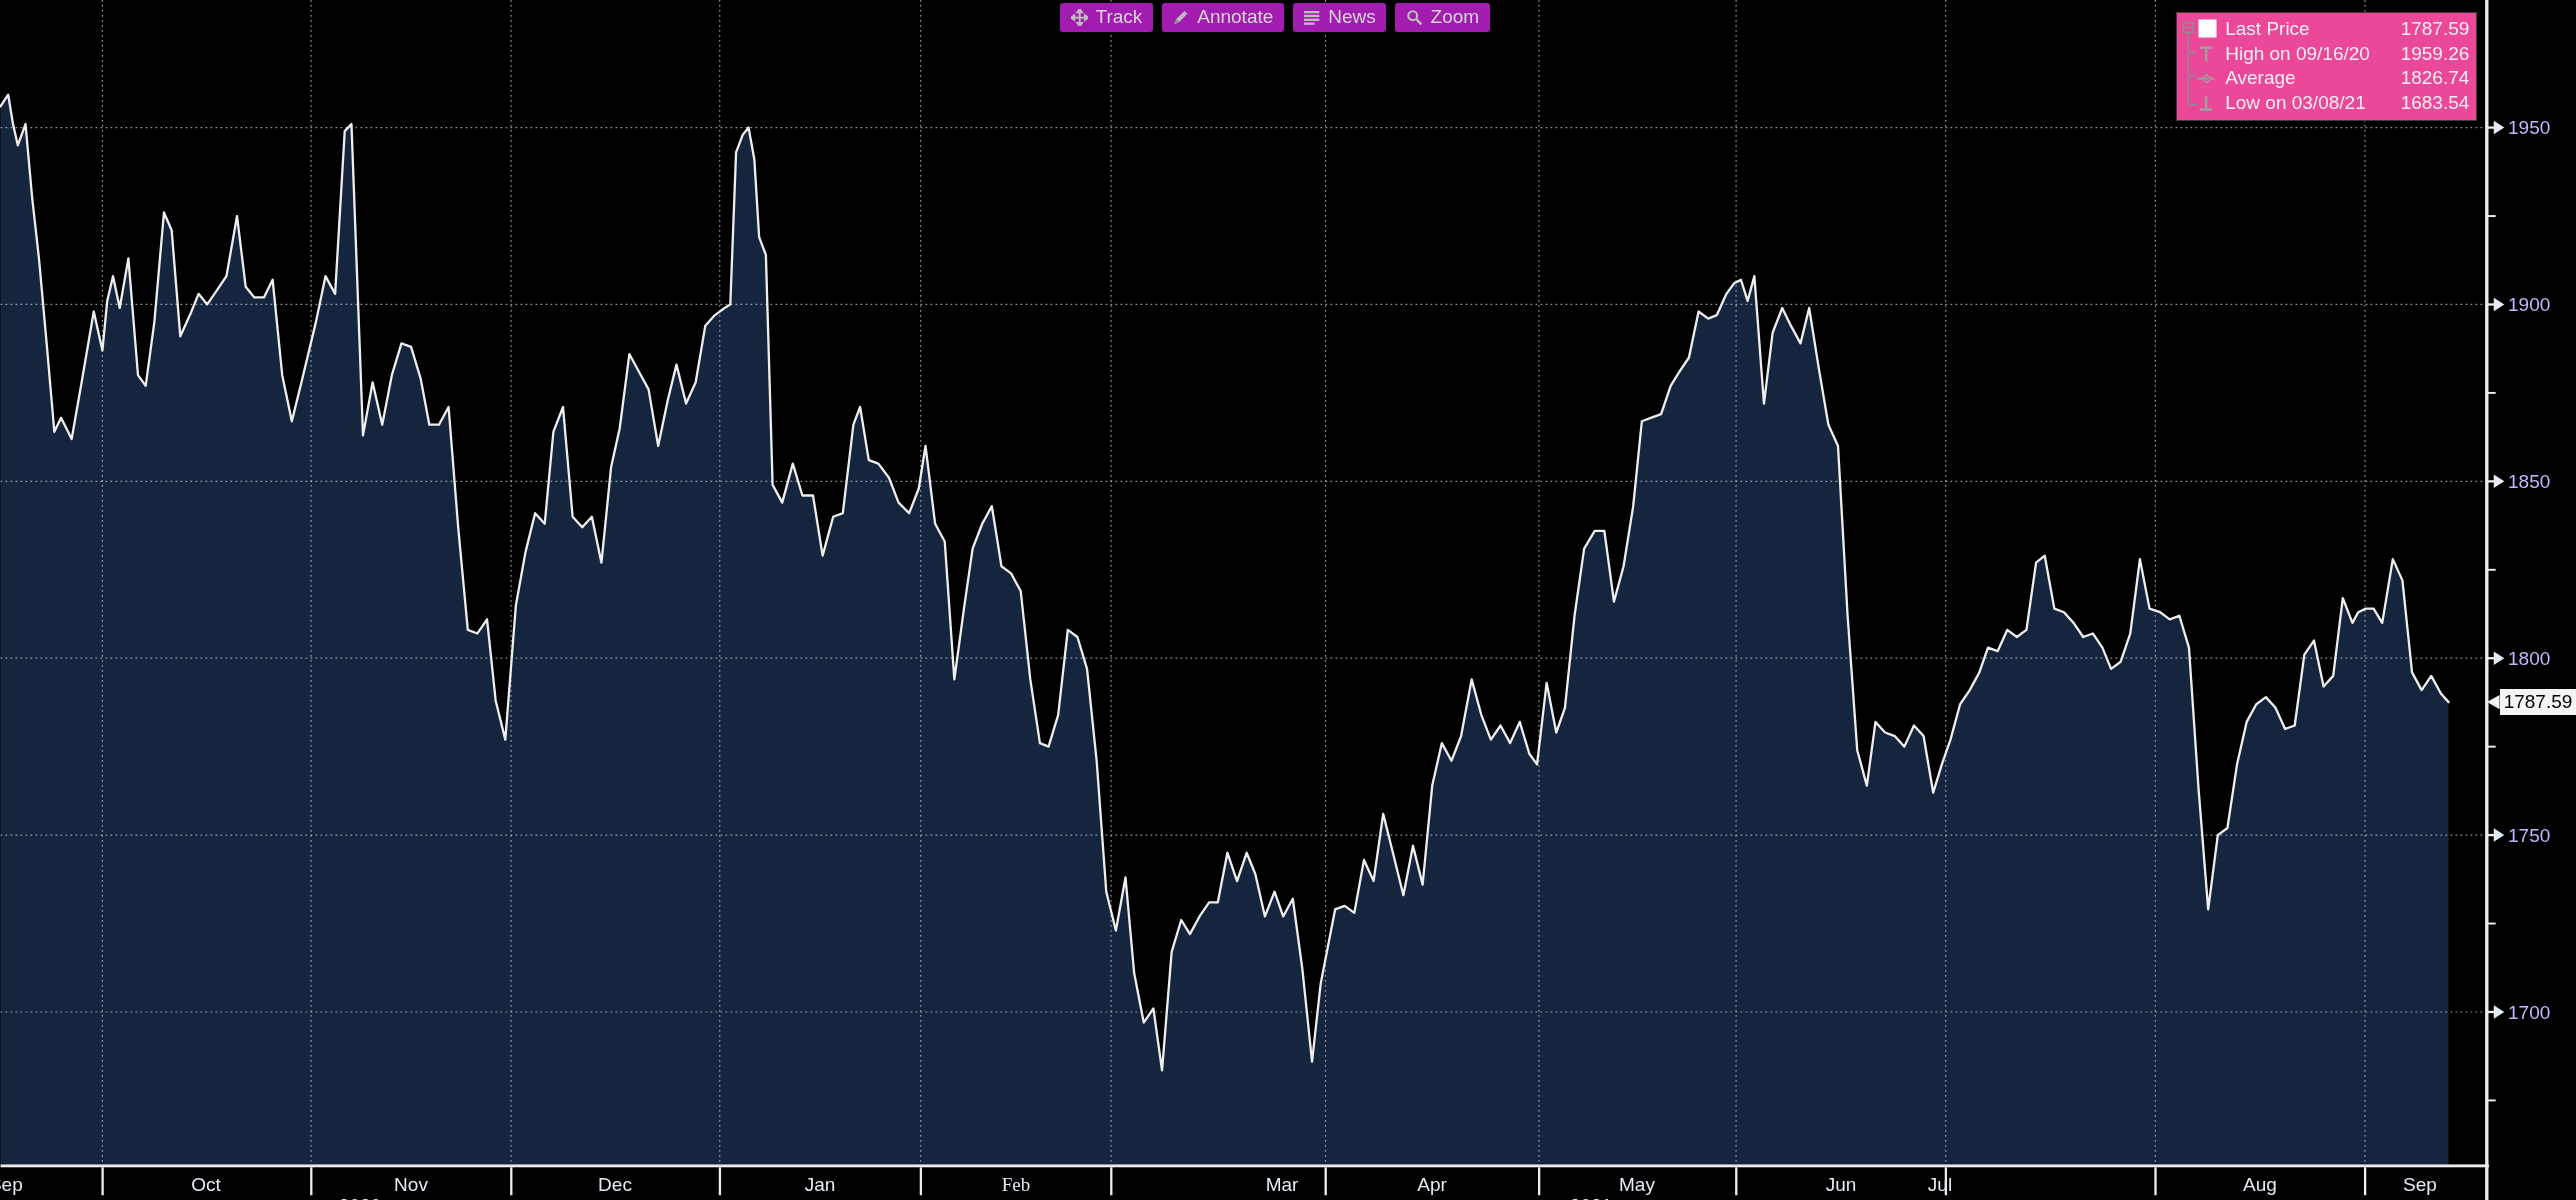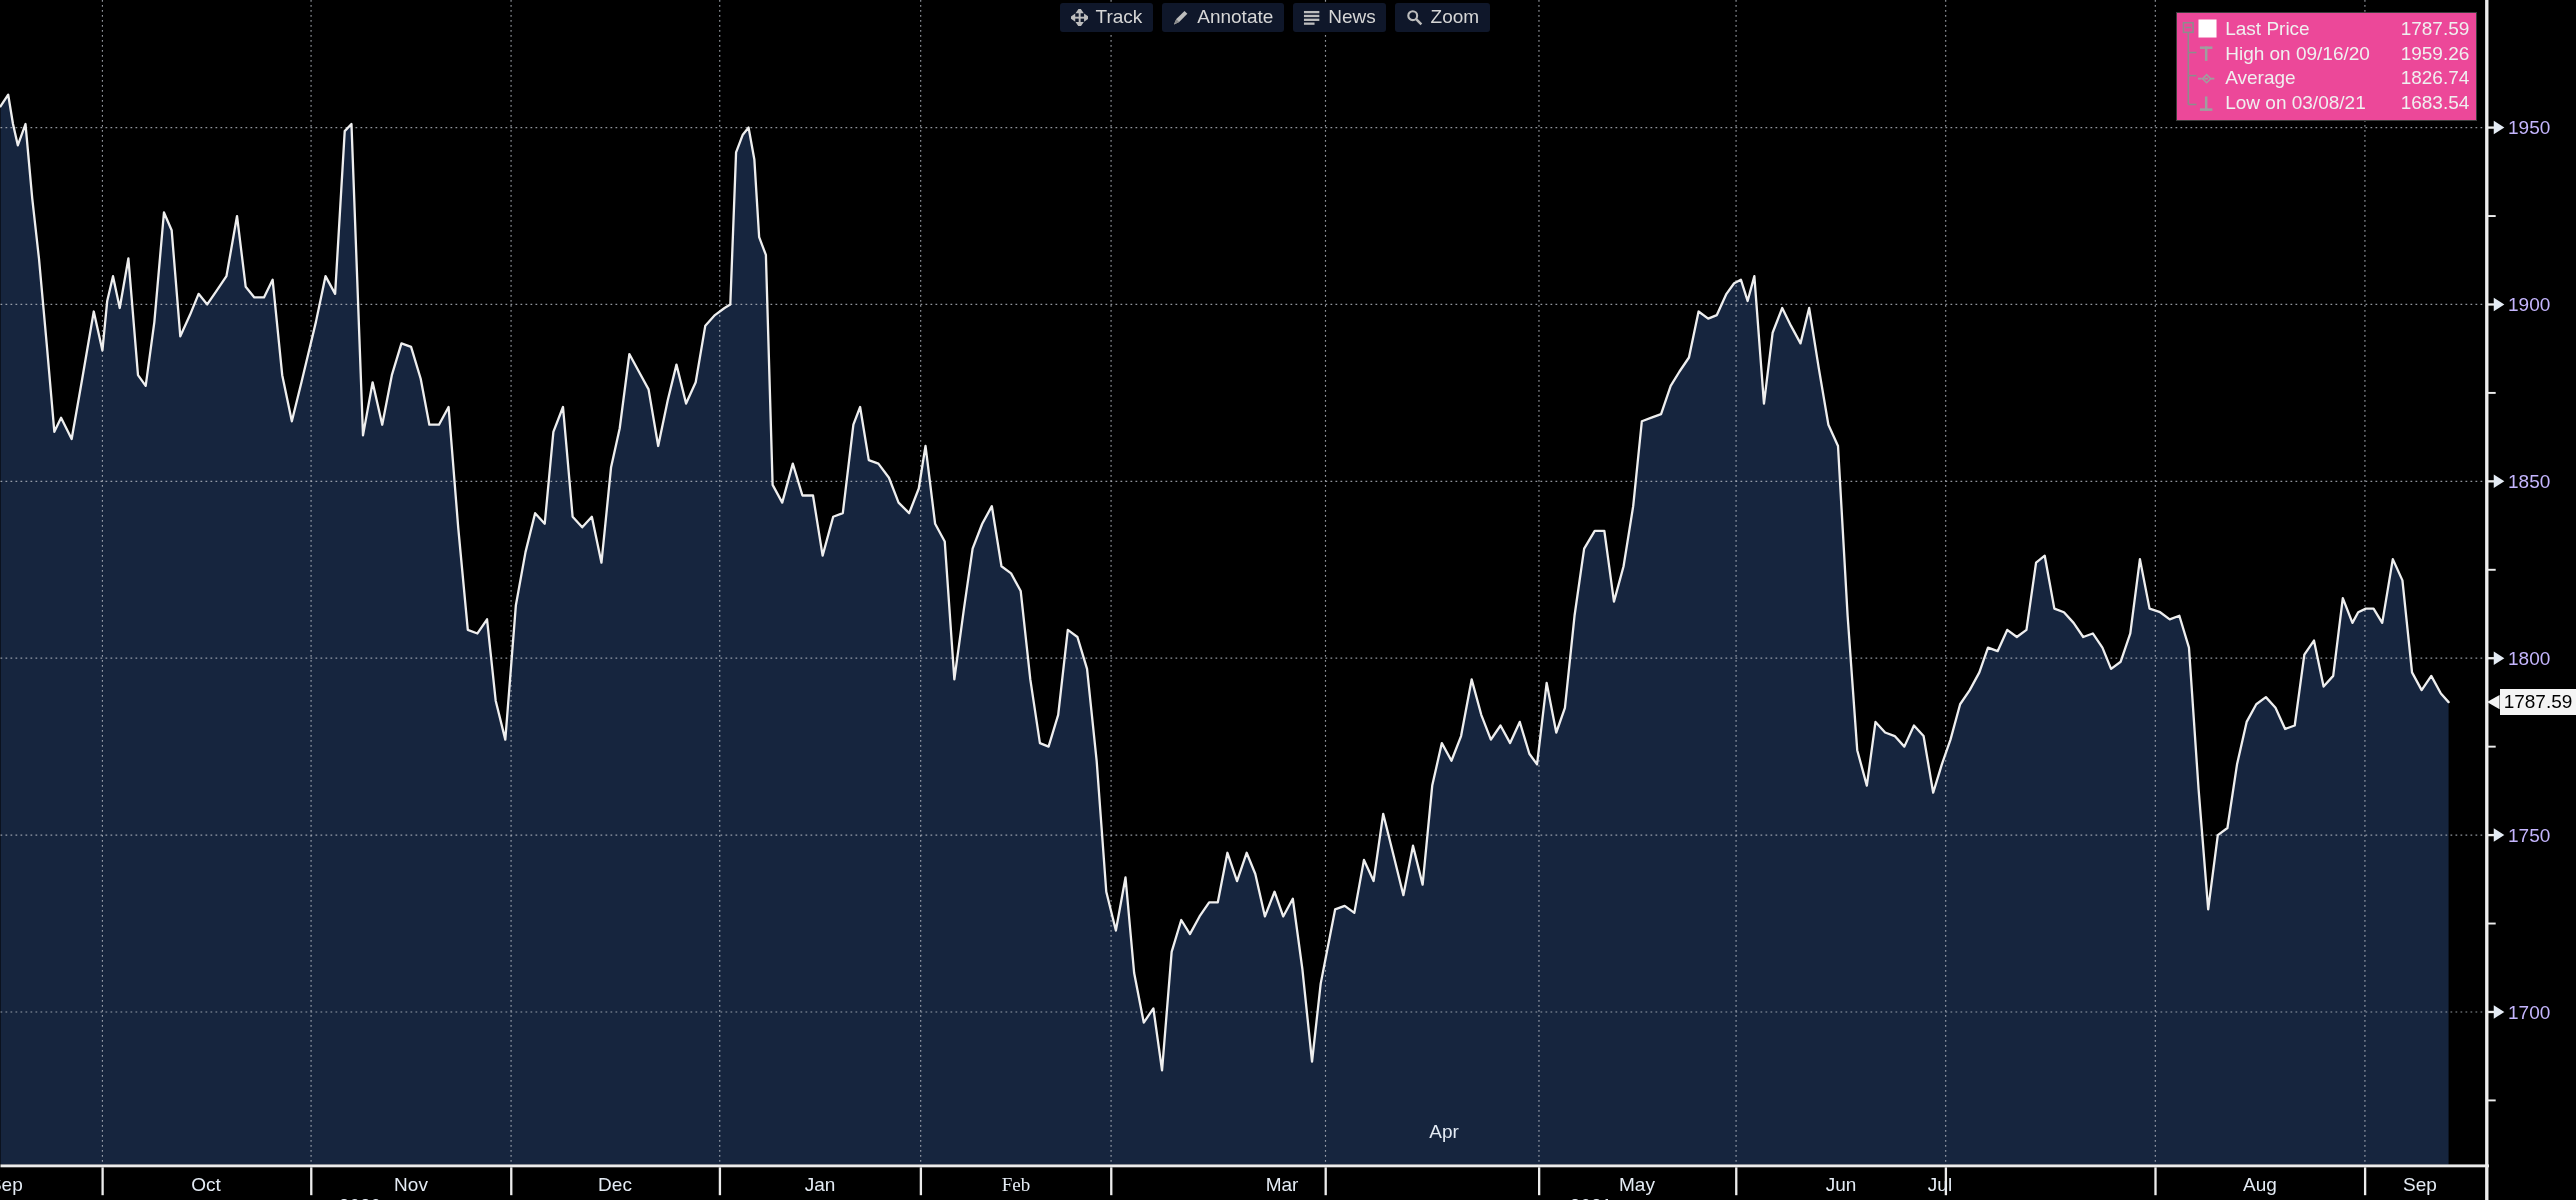--- a/index.html
+++ b/index.html
@@ -5,21 +5,21 @@
   html,body{margin:0;padding:0;background:#000;}
   body{position:relative;width:2576px;height:1200px;overflow:hidden;
        font-family:"Liberation Sans",sans-serif;-webkit-font-smoothing:antialiased;}
   #plot-svg{position:absolute;left:0;top:0;}
   #labels{position:absolute;left:0;top:0;width:2576px;height:1200px;pointer-events:none;}
   .xlabel{position:absolute;transform:translateX(-50%);font-size:19px;color:#e4ebf4;white-space:nowrap;}
   .ylabel{position:absolute;font-size:19px;color:#c4b5fd;white-space:nowrap;}
   .yearlabel{position:absolute;transform:translateX(-50%);font-size:19px;color:#e4ebf4;}
   
   #toolbar{position:absolute;left:1060px;top:2.9px;height:29px;display:flex;gap:8.7px;align-items:center;}
-  .tbtn{display:flex;align-items:center;gap:7.7px;height:29px;padding:0 10.6px;background:#0f172a;
+  .tbtn{display:flex;align-items:center;gap:7.7px;height:29px;padding:0 10.6px;background:#a21caf;
         border-radius:2.9px;color:#d6d6d6;font-size:19px;cursor:pointer;}
   .tbtn svg{display:block;}
   
   #legend{position:absolute;left:2176px;top:11.5px;width:301px;height:109px;background:#ec4899;
           border:1px solid #3c3c3c;box-sizing:border-box;display:flex;padding:3.8px 6.7px 3.8px 4.8px;}
   #legend-tree{width:16.4px;flex:none;}
   #legend-rows{flex:1;display:flex;flex-direction:column;justify-content:space-between;padding:1px 0;}
   .lrow{display:flex;align-items:center;height:23px;color:#f0f0f0;font-size:19px;}
   .lrow .licon{width:27px;flex:none;display:flex;align-items:center;}
   .lrow .llabel{flex:1;white-space:nowrap;}
@@ -87,21 +87,21 @@
     <polygon points="2586,730.2063900000003 2599,722.7063900000003 2599,737.7063900000003" fill="#f4f4f4"></polygon>
   </svg>
 <div id="labels">
     <div class="xlabel" style="left: 5.8px; top: 1174px;">Sep</div>
     <div class="xlabel" style="left: 206px; top: 1174px;">Oct</div>
     <div class="xlabel" style="left: 411px; top: 1174px;">Nov</div>
     <div class="xlabel" style="left: 615px; top: 1174px;">Dec</div>
     <div class="xlabel" style="left: 820px; top: 1174px; text-align: right;">Jan</div>
     <div class="xlabel" style="left: 1016px; top: 1174px; font-family: Liberation Serif, serif;">Feb</div>
     <div class="xlabel" style="left: 1266px; top: 1174px; margin-left: 16px;">Mar</div>
-    <div class="xlabel" style="left: 1432px; top: 1121px; margin-left: 12px;">Apr</div>
+    <div class="xlabel" style="left: 1432px; top: 1174px;">Apr</div>
     <div class="xlabel" style="left: 1637px; top: 1174px;">May</div>
     <div class="xlabel" style="left: 1841px; top: 1174px;">Jun</div>
     <div class="xlabel" style="left: 1940px; top: 1174px;">Jul</div>
     <div class="xlabel" style="left: 2260px; top: 1174px;">Aug</div>
     <div class="xlabel" style="left: 2420px; top: 1174px;">Sep</div>
     <div class="yearlabel" style="left: 360px; top: 1195px;">2020</div>
     <div class="yearlabel" style="left: 1591px; top: 1195px;">2021</div>
     <div class="ylabel" style="left: 2508px; top: 117px;">1950</div>
     <div class="ylabel" style="left: 2508px; top: 294px;">1900</div>
     <div class="ylabel" style="left: 2508px; top: 471px;">1850</div>

